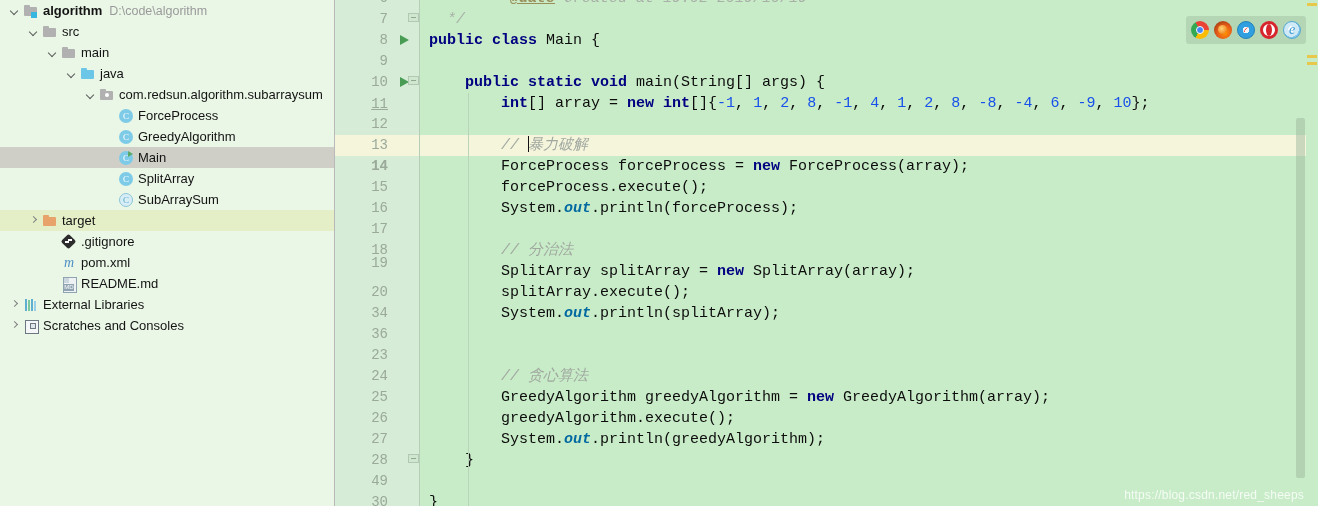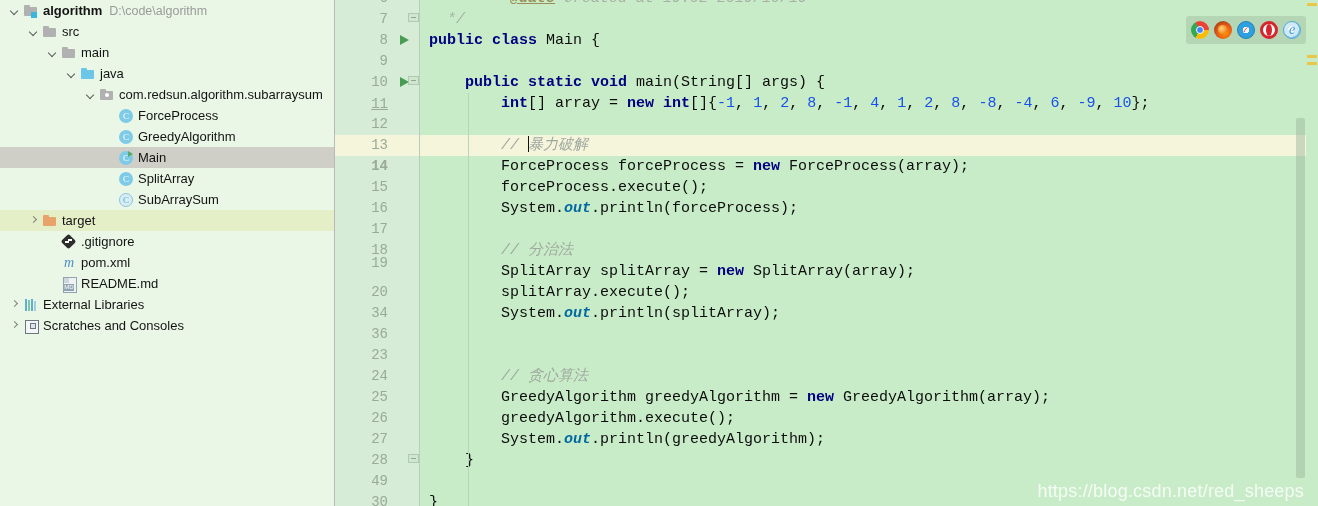--- a/index.html
+++ b/index.html
@@ -366,21 +366,21 @@
     background: transparent;
   }
   #vscroll .thumb {
     position: absolute; right: 1px; top: 118px;
     width: 9px; height: 360px;
     background: rgba(150,180,150,0.45);
     border-radius: 2px;
   }
   #watermark {
     position: absolute; right: 14px; bottom: 4px;
-    font-size: 18px;
+    font-size: 12px;
     color: rgba(255,255,255,0.82);
     font-family: "Liberation Sans", sans-serif;
     letter-spacing: 0.2px;
     z-index: 20;
   }
   #bottom-strip {
     position: absolute; left: 0; bottom: 0;
     width: 335px; height: 12px;
     background: #eaf6e6;
     border-top: 1px solid #eaf6e6;

